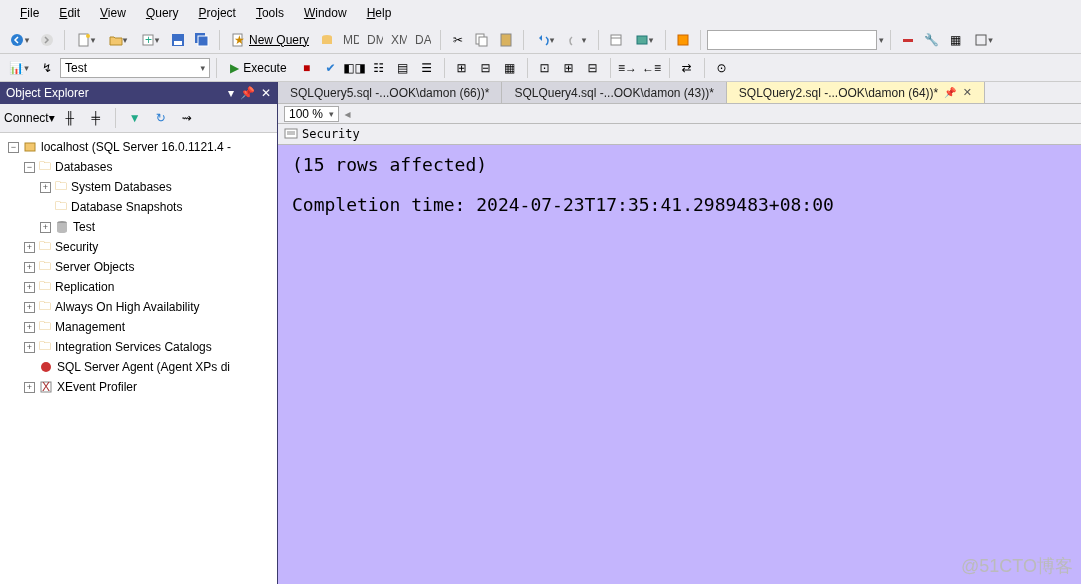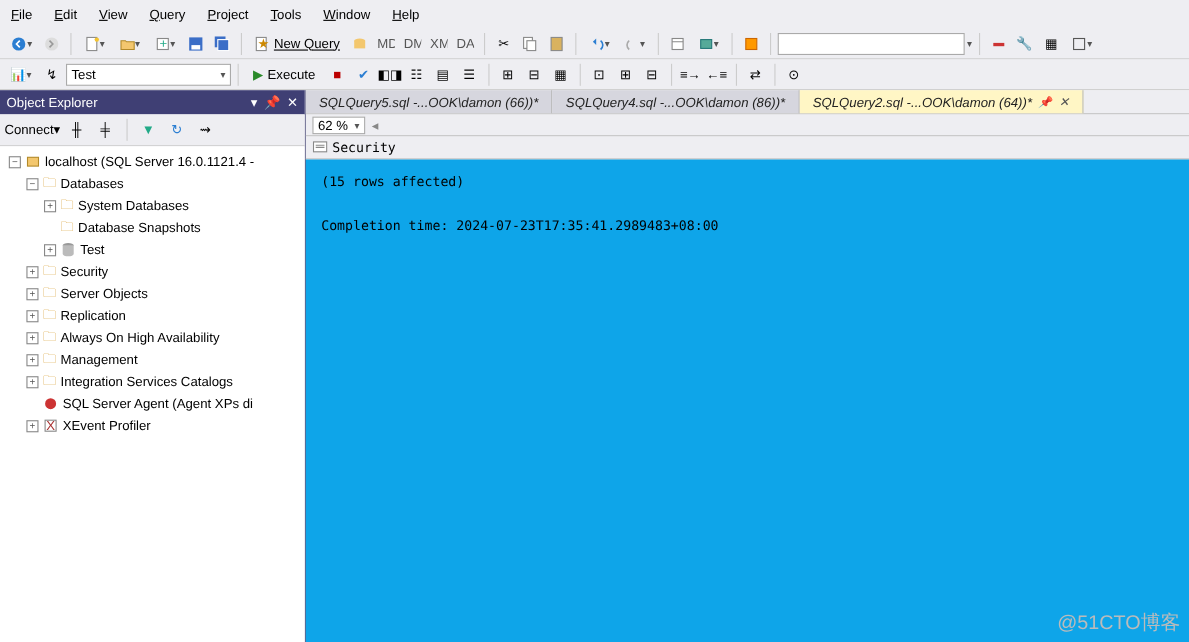--- a/index.html
+++ b/index.html
@@ -1,19 +1,19 @@
 <!DOCTYPE html>
 <html><head>
 <meta charset="utf-8">
 <style>
 * { box-sizing: border-box; font-family: "Segoe UI", Tahoma, sans-serif; font-size: 12px; }
 body { margin: 0; padding: 0; background: #eeeef2; width: 1081px; height: 584px; overflow: hidden; display: flex; flex-direction: column; }
 
 
-.menubar { display: flex; gap: 4px; padding: 4px 2px; background: #eeeef2; }
+.menubar { display: flex; gap: 4px; padding: 4px 12px; background: #eeeef2; }
 .menubar span { padding: 2px 8px; cursor: default; }
 .menubar span u { text-decoration: underline; }
 
 
 .toolbar { display: flex; align-items: center; gap: 2px; padding: 2px 4px; background: #eeeef2; border-bottom: 1px solid #ccc; height: 28px; }
 .toolbar.second { height: 28px; }
 .tb-btn { display:inline-flex; align-items:center; justify-content:center; width:22px; height:22px; border:1px solid transparent; cursor:default; }
 .tb-btn.drop { width:30px; }
 .tb-btn.wlabel { width:auto; padding:0 4px; gap:4px; }
 .tb-sep { width:1px; height:20px; background:#ccc; margin:0 4px; }
@@ -32,36 +32,36 @@
 .connectbar { background:#eeeef2; padding:3px 4px; display:flex; gap:4px; align-items:center; border-bottom:1px solid #ccc; }
 .tree { flex:1; overflow:auto; background:#fff; padding:4px 0; }
 .twig { display:flex; align-items:center; gap:4px; height:20px; padding-left:0; white-space:nowrap; cursor:default; }
 .twig .exp { width:11px; height:11px; border:1px solid #888; display:inline-flex; align-items:center; justify-content:center; font-size:9px; line-height:1; color:#555; }
 .twig .noexp { width:11px; height:11px; display:inline-block; }
 .ind { display:inline-block; }
 .fld { color:#d8a038; }
 
 .rightcol { flex:1; display:flex; flex-direction:column; min-width:0; }
 .tabstrip { display:flex; background:#eeeef2; border-bottom:1px solid #bbb; height:22px; }
-.tab { padding:3px 12px; font-size:12px; background:#d6d6de; border-right:1px solid #bbb; color:#222; cursor:default; display:flex; align-items:center; gap:6px;font-style:italic; }
+.tab { padding:3px 12px; font-size:12px; background:#d6d6de; border-right:1px solid #bbb; color:#222; cursor:default; display:flex; align-items:center; gap:6px; }
 .tab.active { background:#fff6c5; }
 .tab .pin{font-size:10px;color:#555}
 .tab .x{font-size:11px;color:#555}
 .editor { flex:1; background:#fff; display:flex; min-height:0; position:relative; border-bottom:1px solid #bbb; }
 .gutter { width:18px; background:#f4f4f4; border-right:1px solid #ddd; }
 .marker { width:6px; background:#ffff99; }
 .code { padding:2px 6px; font-family:Consolas,monospace; font-size:13px; line-height:17px; white-space:pre; }
 .kw-b{color:#0000cc}
 .kw-r{color:#cc0000; text-decoration: underline wavy #cc0000; text-decoration-skip-ink:none;}
 .kw-r2{color:#cc0000}
 .cm{color:#008800}
 .zoombar{ display:flex; align-items:center; gap:6px; background:#eeeef2; border-bottom:1px solid #bbb; padding:2px 6px; height:20px; }
 .zoomsel{ height:16px; border:1px solid #aaa; background:#fff; padding:0 4px; font-size:11px; display:flex; align-items:center; gap:6px;}
 .msgs-head { background:#eeeef2; border-bottom:1px solid #bbb; padding:3px 6px; display:flex; align-items:center; gap:4px; }
-.msgs-body{ flex:1; background:#0ea5e9; padding:10px 14px; font-family:Consolas,monospace; font-size:12px; line-height:20px; white-space:pre-wrap; color:#000; overflow:auto; }
+.msgs-body{ flex:1; background:#c4b5fd; padding:10px 14px; font-family:Consolas,monospace; font-size:18px; line-height:20px; white-space:pre-wrap; color:#000; overflow:auto; }
 .watermark{ position:fixed; right:8px; bottom:6px; color:#bbb; font-size:18px; }
 svg{display:block}
 </style>
 </head>
 <body>
 
 <div class="menubar">
   <span><u>F</u>ile</span>
   <span><u>E</u>dit</span>
   <span><u>V</u>iew</span>
@@ -368,31 +368,31 @@
         </div>
     </div>
   </div>
 
   <div class="rightcol">
     <div class="tabstrip">
       <div class="tab">
           <span>SQLQuery5.sql -...OOK\damon (66))*</span>
         </div>
       <div class="tab">
-          <span>SQLQuery4.sql -...OOK\damon (86))*</span>
+          <span>SQLQuery4.sql -...OOK\damon (43))*</span>
         </div>
       <div class="tab active">
           <span>SQLQuery2.sql -...OOK\damon (64))*</span>
           <span class="pin">📌</span>
           <span class="x">✕</span>
         </div>
     </div>
     <div class="zoombar">
       <span class="zoomsel">
-          <span>62 %</span>
+          <span>100 %</span>
           <span class="chev">▾</span>
         </span>
       <span style="color:#888">◂</span>
     </div>
     <div class="msgs-head">
       <svg width="14" height="14">
           <rect x="1" y="2" width="12" height="9" fill="#fff" stroke="#888"></rect>
           <line x1="3" y1="5" x2="11" y2="5" stroke="#888"></line>
           <line x1="3" y1="7" x2="11" y2="7" stroke="#888"></line>
         </svg>

